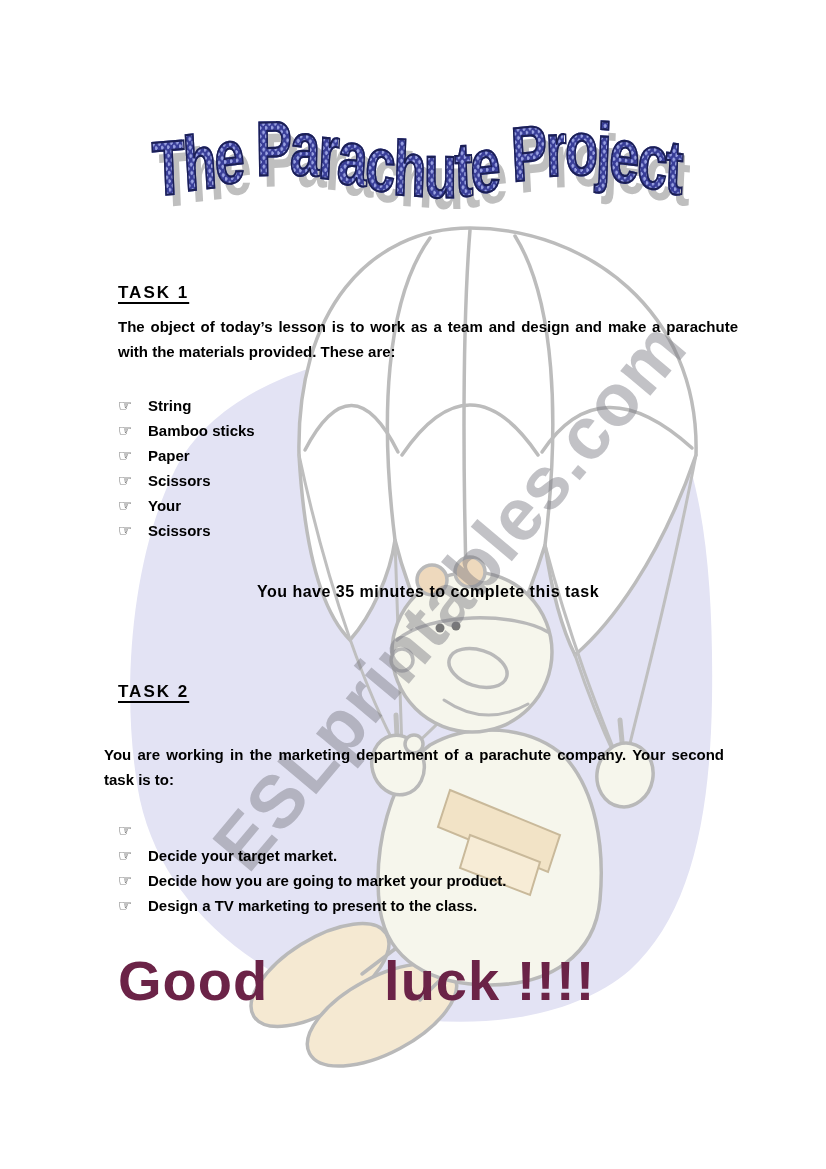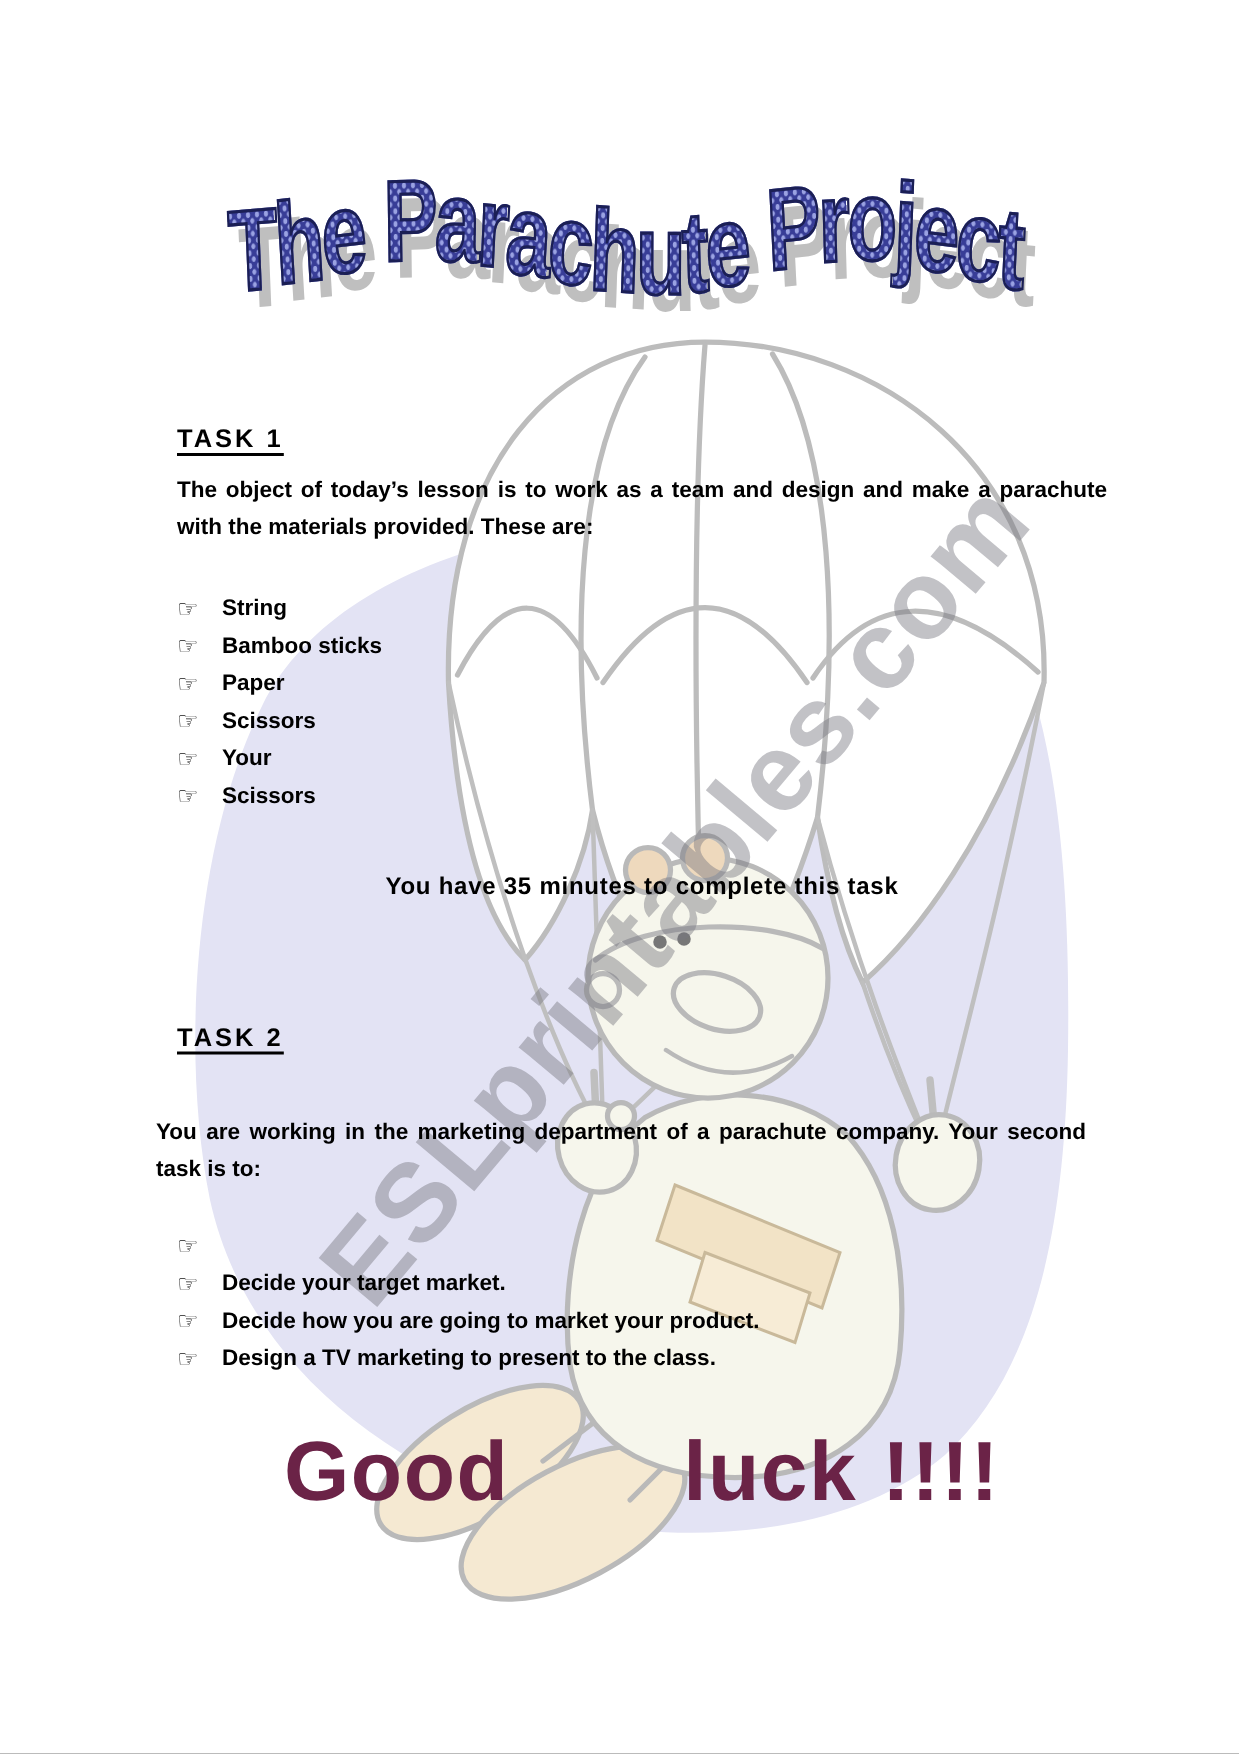--- a/index.html
+++ b/index.html
@@ -58,21 +58,21 @@
     text-align:justify;margin:0;
   }
   .mat-list{list-style:none;margin:0;padding:0;}
   .mat-list li{height:25px;font-size:15px;font-weight:bold;display:flex;align-items:center;}
   .hand{width:30px;font-size:16px;font-weight:normal;color:#111;}
   .note{
     width:620px;text-align:center;
     font-size:16px;font-weight:bold;letter-spacing:.5px;color:#000000;
   }
   .goodluck{
-    width:620px;text-align:center;white-space:pre;
+    width:620px;text-align:left;white-space:pre;
     font-size:56px;font-weight:bold;color:#6b2347;letter-spacing:1px;
   }
   .pos-task1{left:118px;top:255px;margin-top:28px;}
   .pos-para1{left:118px;top:314px;}
   .pos-list1{left:118px;top:393px;}
   .pos-note{left:118px;top:583px;}
   .pos-task2{left:118px;top:682px;}
   .pos-para2{left:104px;top:742px;}
   .pos-list2{left:118px;top:818px;}
   .pos-luck{left:118px;top:948px;}

